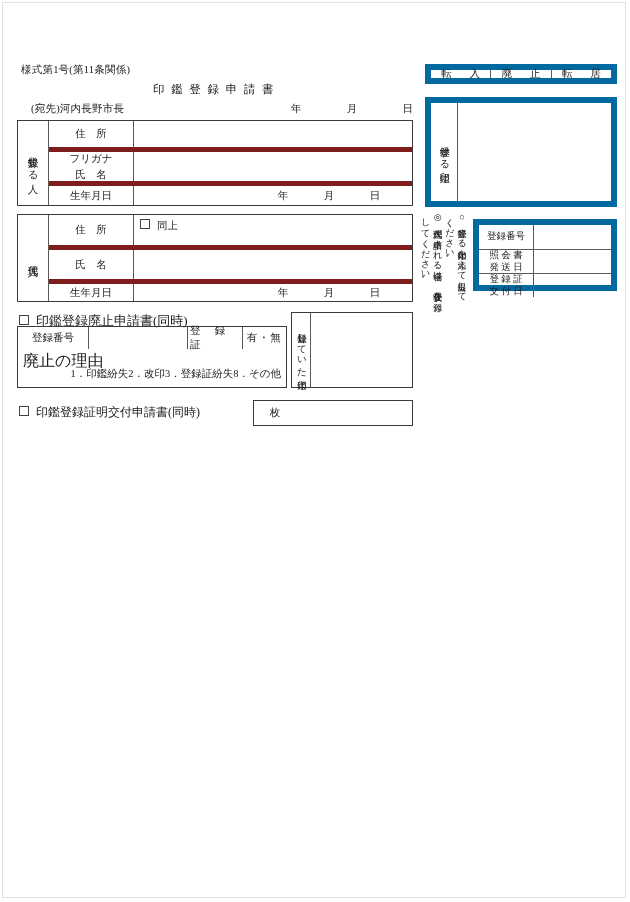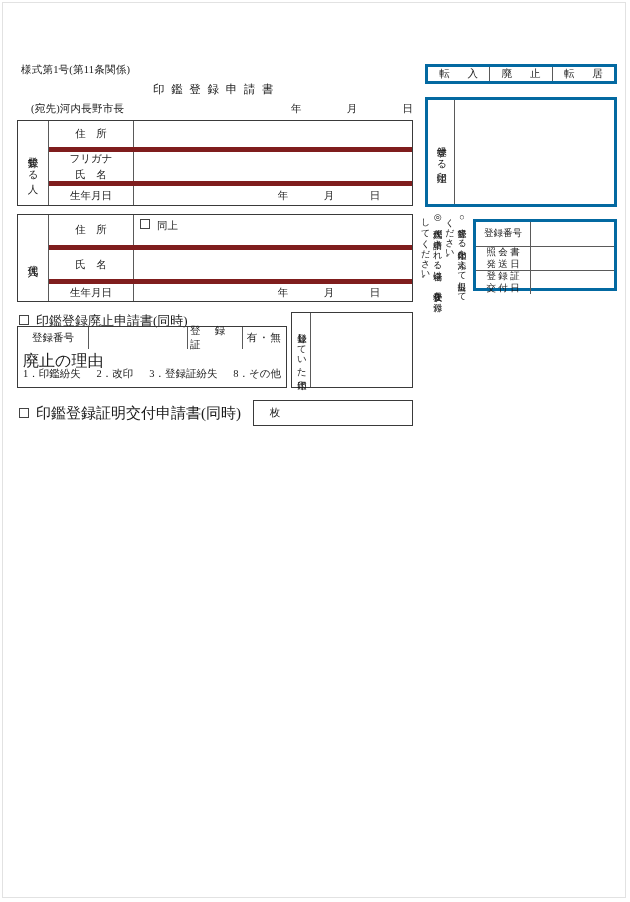--- a/index.html
+++ b/index.html
@@ -17,21 +17,21 @@
     position: absolute;
     left: 2px; top: 2px;
     width: 624px; height: 896px;
     border: 1px solid #e2e2e2;
     box-sizing: border-box;
     background: #fff;
   }
 
   
   .abs { position: absolute; }
-  .bx  { box-sizing: border-box; border: 3px solid #0369a1; }
+  .bx  { box-sizing: border-box; border: 6px solid #0369a1; }
   .bx2 { box-sizing: border-box; border: 1.4px solid #3a3a3a; }
   .ctr { display: flex; align-items: center; justify-content: center; }
   .lft { display: flex; align-items: center; }
 
   
   .vert {
     writing-mode: vertical-rl;
     text-orientation: upright;
     display: flex;
     align-items: center;
@@ -82,37 +82,37 @@
 
   .ymd {
     display: flex; width: 100%;
     padding-left: 120px; box-sizing: border-box;
     font-size: 10.5px;
   }
   .ymd span { width: 46px; text-align: center; }
 
   
   #chk-abolish { left: 16px; top: 309px; font-size: 13px; }
-  #chk-cert    { left: 16px; top: 401px; font-size: 15px; }
+  #chk-cert    { left: 16px; top: 401px; font-size: 12px; }
   .chkbox {
     display: inline-block; width: 8px; height: 8px;
     border: 1px solid #444; margin-right: 7px; vertical-align: 0px;
   }
 
   #tbl-abolish { left: 14px; top: 323px; width: 270px; height: 62px; }
   #ab-r1 { height: 22px; }
   #ab-c1 { width: 70px; border-right: 1px solid #5a5a5a; font-size: 10.5px; }
   #ab-c2 { width: 98px; border-right: 1px solid #5a5a5a; }
   #ab-c3 { width: 52px; border-right: 1px solid #5a5a5a; font-size: 10.5px; letter-spacing:.18em; padding-left:.18em;}
   #ab-c4 { flex: 1; font-size: 10.5px; letter-spacing: .12em; }
   #ab-reason-ttl { left: 5px; top: 24px; font-size: 16px; }
   #ab-reason-list {
     left: 5px; top: 40px; width: 258px;
     font-size: 10.5px;
-    display: flex; justify-content: space-between;
+    display: flex; justify-content: flex-end;
   }
 
   
   #tbl-oldseal { left: 288px; top: 309px; width: 122px; height: 76px; }
   #oldseal-lbl { width: 18px; border-right: 1px solid #5a5a5a; font-size: 9.5px; }
 
   
   #tbl-copies { left: 250px; top: 397px; width: 160px; height: 26px; }
   #cp-l { flex: 1; border-right: 1px solid #5a5a5a; font-size: 10.5px; }
   #cp-r { width: 42px; font-size: 10.5px; }

